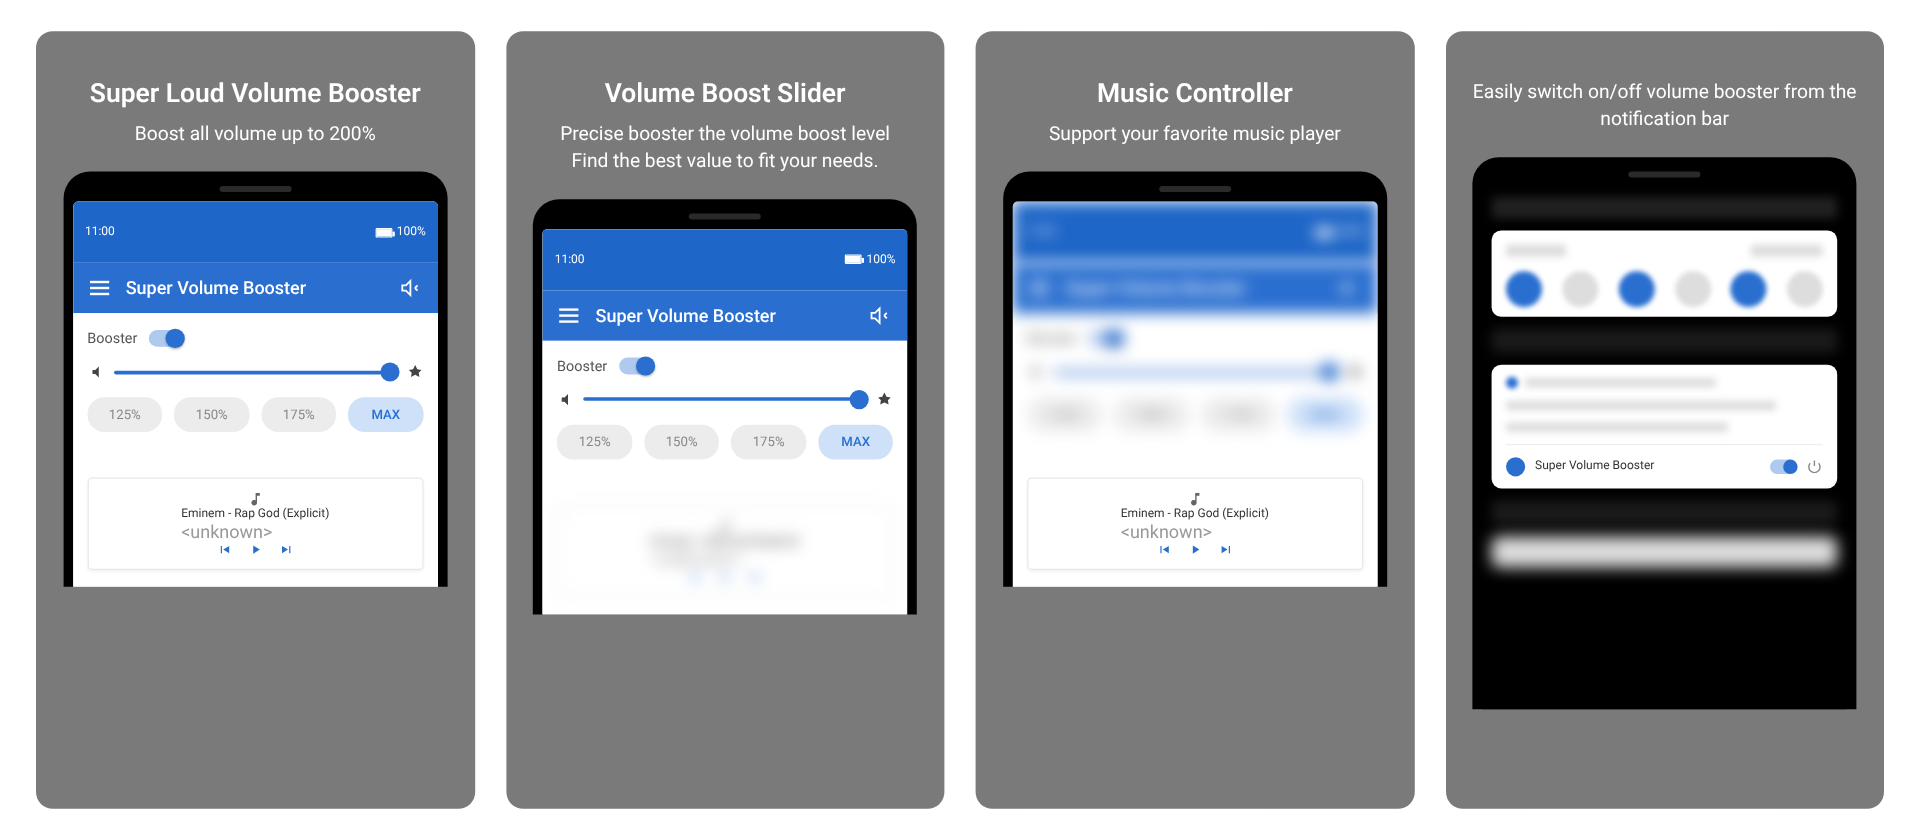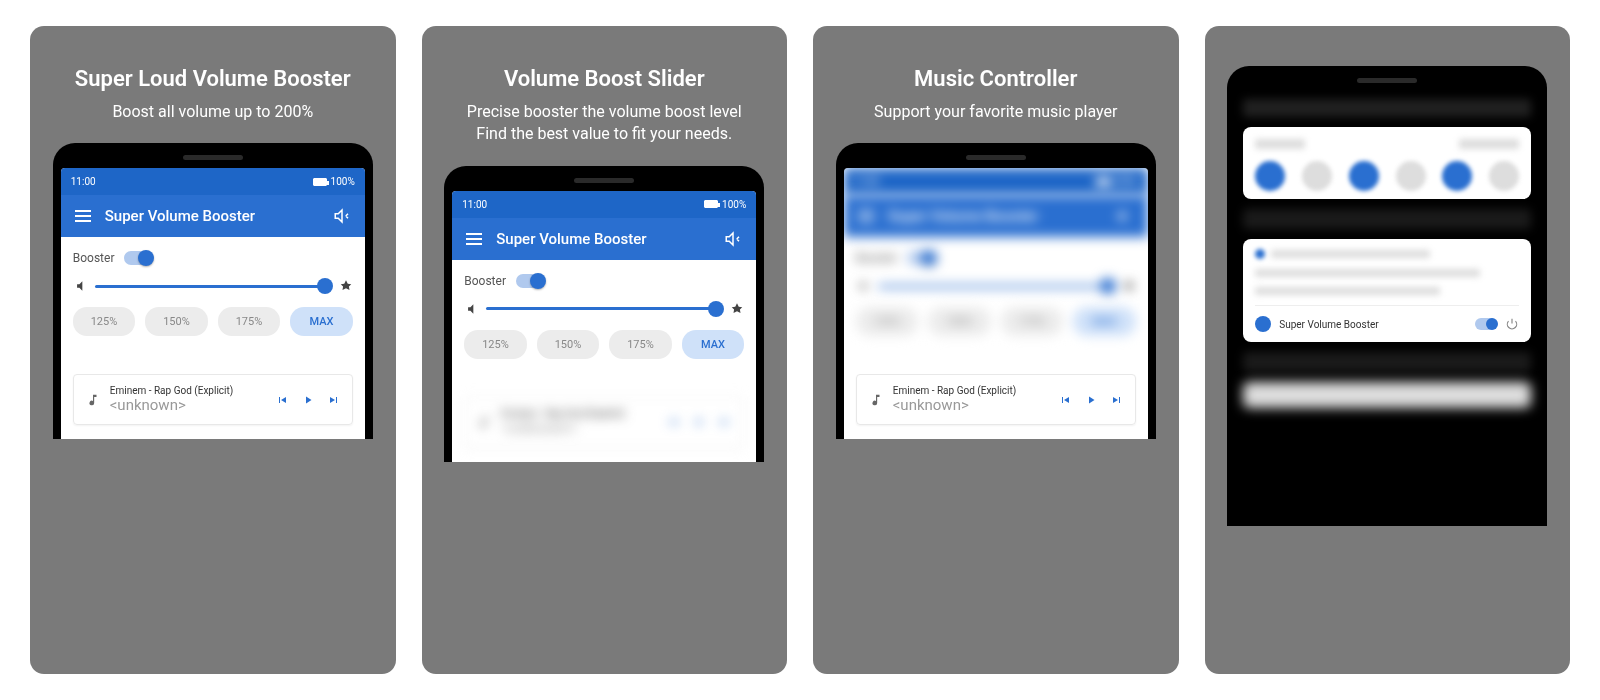--- a/index.html
+++ b/index.html
@@ -61,21 +61,21 @@
     overflow: hidden;
     display: flex;
     flex-direction: column;
   }
   .statusbar {
     background: #1e66c7;
     color: #fff;
     display: flex;
     justify-content: space-between;
     align-items: center;
-    padding: 8px 10px;
+    padding: 20px 10px;
     font-size: 10px;
   }
   .battery { display:flex; align-items:center; gap:4px; }
   .battery-box { width:14px; height:8px; border:1px solid #fff; border-radius:1px; position:relative;}
   .battery-box::after{content:'';position:absolute;right:-3px;top:2px;width:2px;height:4px;background:#fff;}
   .battery-fill{ position:absolute; left:0; top:0; bottom:0; width:100%; background:#fff;}
   .appbar {
     background: #2a6fd0;
     color: #fff;
     display: flex;
@@ -123,22 +123,23 @@
   }
   .preset.active { background:#cfe1f9; color:#2a6fd0; font-weight:500;text-align:center;}
 
   .music-card {
     margin-top:24px;
     border:1px solid #e8e8e8;
     border-radius:4px;
     padding:10px 12px;
     display:flex;
     align-items:center;
-    gap:10px;
+    gap:0;
     box-shadow:0 1px 2px rgba(0,0,0,.05);
+    flex-direction:column;
   }
   .music-info { flex:1; display:flex; flex-direction:column; }
   .track { font-size:10px; color:#333; }
   .artist { font-size:15px; color:#999; }
   .controls { display:flex; gap:14px; color:#2a6fd0; }
   .ctrl-icon { width:12px; cursor:pointer; }
 
   
   .blur-strong { filter: blur(6px); }
 
@@ -410,20 +411,21 @@
                 <path d="M16 6h2v12h-2zM4 6v12l10-6z"></path>
               </svg>
           </div>
         </div>
       </div>
     </div>
   </div>
 </div>
 
 <div class="panel">
+  <div class="panel-sub">Easily switch on/off volume booster from the notification bar</div>
 
   <div class="phone phone-4">
     <div class="phone-notch"></div>
     <div class="phone-dark-screen">
       <div class="notif-blur-row"></div>
       <div class="qs-card">
         <div class="qs-top">
           <div class="qs-top-blur"></div>
           <div class="qs-top-blur" style="width:60px"></div>
         </div>

